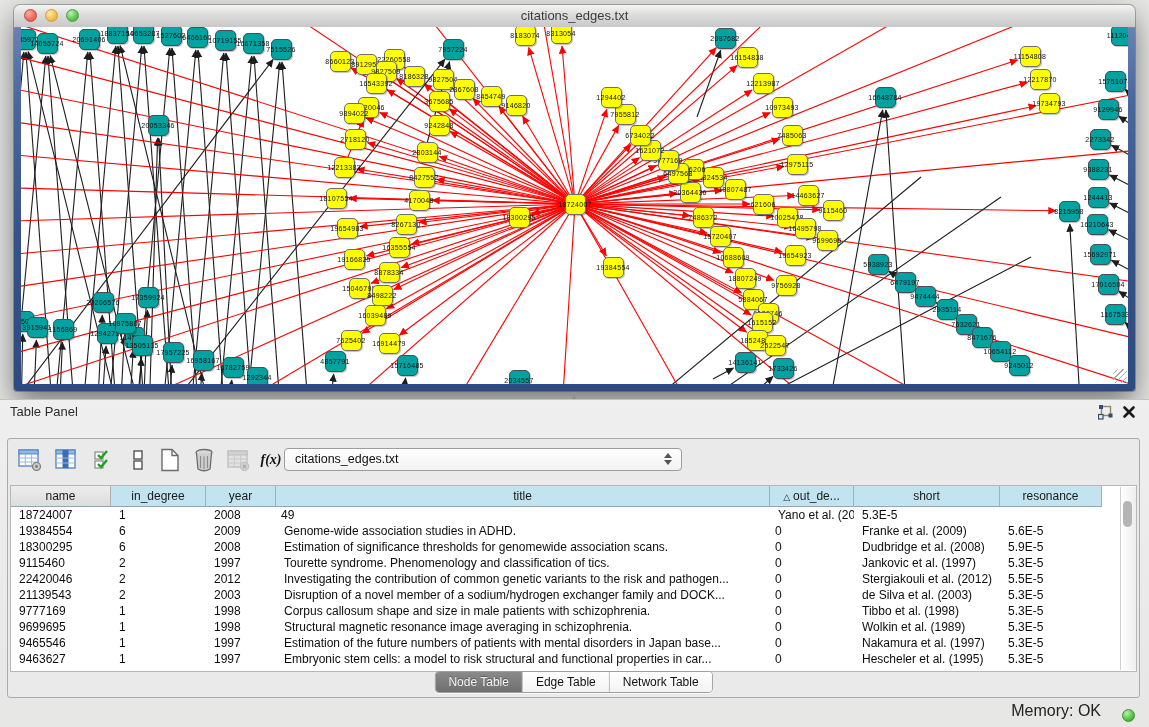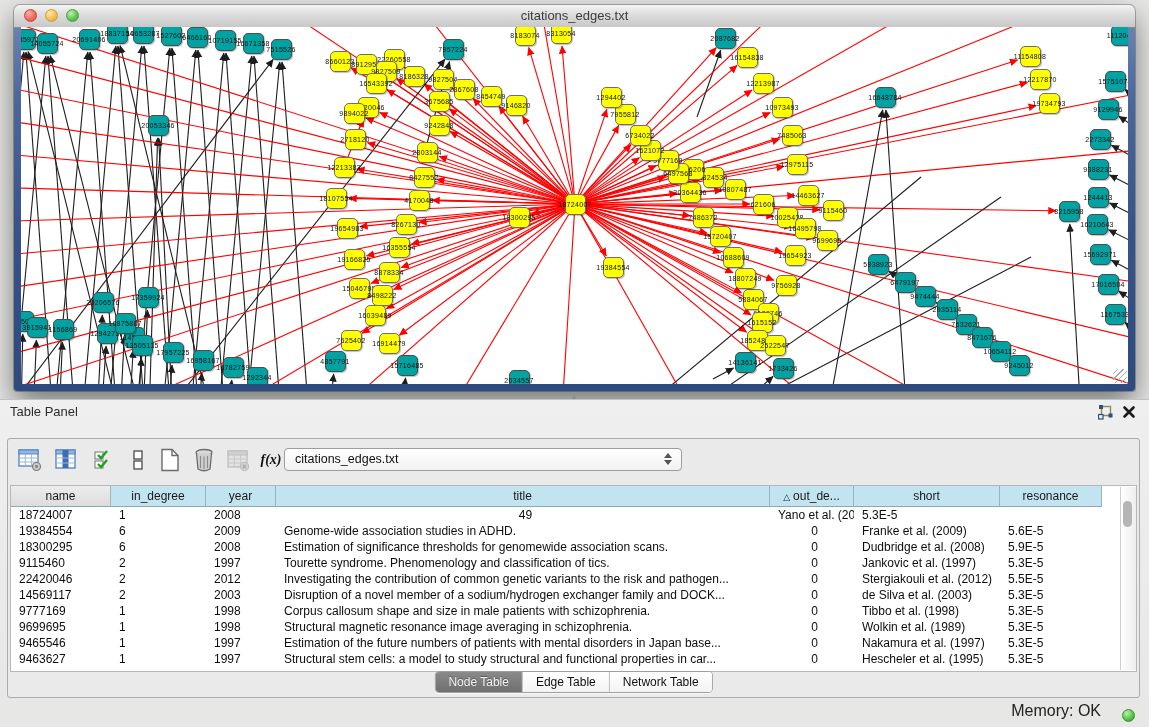--- a/index.html
+++ b/index.html
@@ -59,21 +59,21 @@
   .grid-wrap{position:absolute;left:2px;top:46px;right:2px;height:187px;background:#ffffff;
     border:1px solid #b7b7b7;box-sizing:border-box;overflow:hidden;}
   .thead,.tr{display:grid;grid-template-columns:100px 95px 70px 494px 84px 146px 102px;}
   .th{height:21px;box-sizing:border-box;background:#c2e4f0;border-right:1px solid #93b4c1;
       border-bottom:1px solid #8aa8b5;font-size:12px;color:#1a1a1a;text-align:center;line-height:20px;
       overflow:hidden;white-space:nowrap;cursor:pointer;}
   .th.first{background:linear-gradient(180deg,#ededed,#dcdcdc);border-right:1px solid #b0b0b0;}
   .sort-tri{font-size:9px;margin-right:3px;color:#123;}
   .tr{height:16px;}
   .td{font-size:12px;color:#0d0d0d;line-height:16px;padding-left:8px;white-space:nowrap;overflow:hidden;box-sizing:border-box;}
-  .td.c4{padding-left:5px;text-align:center;}
+  .td.c4{padding-left:5px;}
   .vscroll{position:absolute;right:3px;top:48px;width:15px;height:183px;
     background:linear-gradient(90deg,#ffffff,#ededed);border-left:1px solid #cfcfcf;}
   .vthumb{position:absolute;left:2px;top:14px;width:9px;height:26px;background:#b5b5b5;border-radius:5px;}
 
   .tabs{position:absolute;left:50%;transform:translateX(-50%);bottom:4px;display:flex;
     border:1px solid #9f9f9f;border-radius:4px;overflow:hidden;background:#ffffff;
     box-shadow:0 1px 0 rgba(255,255,255,.7);}
   .tab{font-size:12px;line-height:20px;height:20px;padding:0 13px;color:#111;cursor:pointer;
     border-right:1px solid #b9b9b9;background:linear-gradient(180deg,#ffffff,#f3f3f3);}
   .tab:last-child{border-right:none;}
@@ -772,21 +772,21 @@
             <div class="tr">
               <div class="td c0">22420046</div>
               <div class="td c1">2</div>
               <div class="td c2">2012</div>
               <div class="td c3">Investigating the contribution of common genetic variants to the risk and pathogen...</div>
               <div class="td c4">0</div>
               <div class="td c5">Stergiakouli et al. (2012)</div>
               <div class="td c6">5.5E-5</div>
             </div>
             <div class="tr">
-              <div class="td c0">14569117</div>
+              <div class="td c0">21139543</div>
               <div class="td c1">2</div>
               <div class="td c2">2003</div>
               <div class="td c3">Disruption of a novel member of a sodium/hydrogen exchanger family and DOCK...</div>
               <div class="td c4">0</div>
               <div class="td c5">de Silva et al. (2003)</div>
               <div class="td c6">5.3E-5</div>
             </div>
             <div class="tr">
               <div class="td c0">9777169</div>
               <div class="td c1">1</div>
@@ -811,21 +811,21 @@
               <div class="td c2">1997</div>
               <div class="td c3">Estimation of the future numbers of patients with mental disorders in Japan base...</div>
               <div class="td c4">0</div>
               <div class="td c5">Nakamura et al. (1997)</div>
               <div class="td c6">5.3E-5</div>
             </div>
             <div class="tr">
               <div class="td c0">9463627</div>
               <div class="td c1">1</div>
               <div class="td c2">1997</div>
-              <div class="td c3">Structural stem cells: a model to study structural and functional properties in car...</div>
+              <div class="td c3">Embryonic stem cells: a model to risk structural and functional properties in car...</div>
               <div class="td c4">0</div>
               <div class="td c5">Hescheler et al. (1995)</div>
               <div class="td c6">5.3E-5</div>
             </div>
           </div>
       </div>
       <div class="vscroll">
         <div class="vthumb"></div>
       </div>
 

